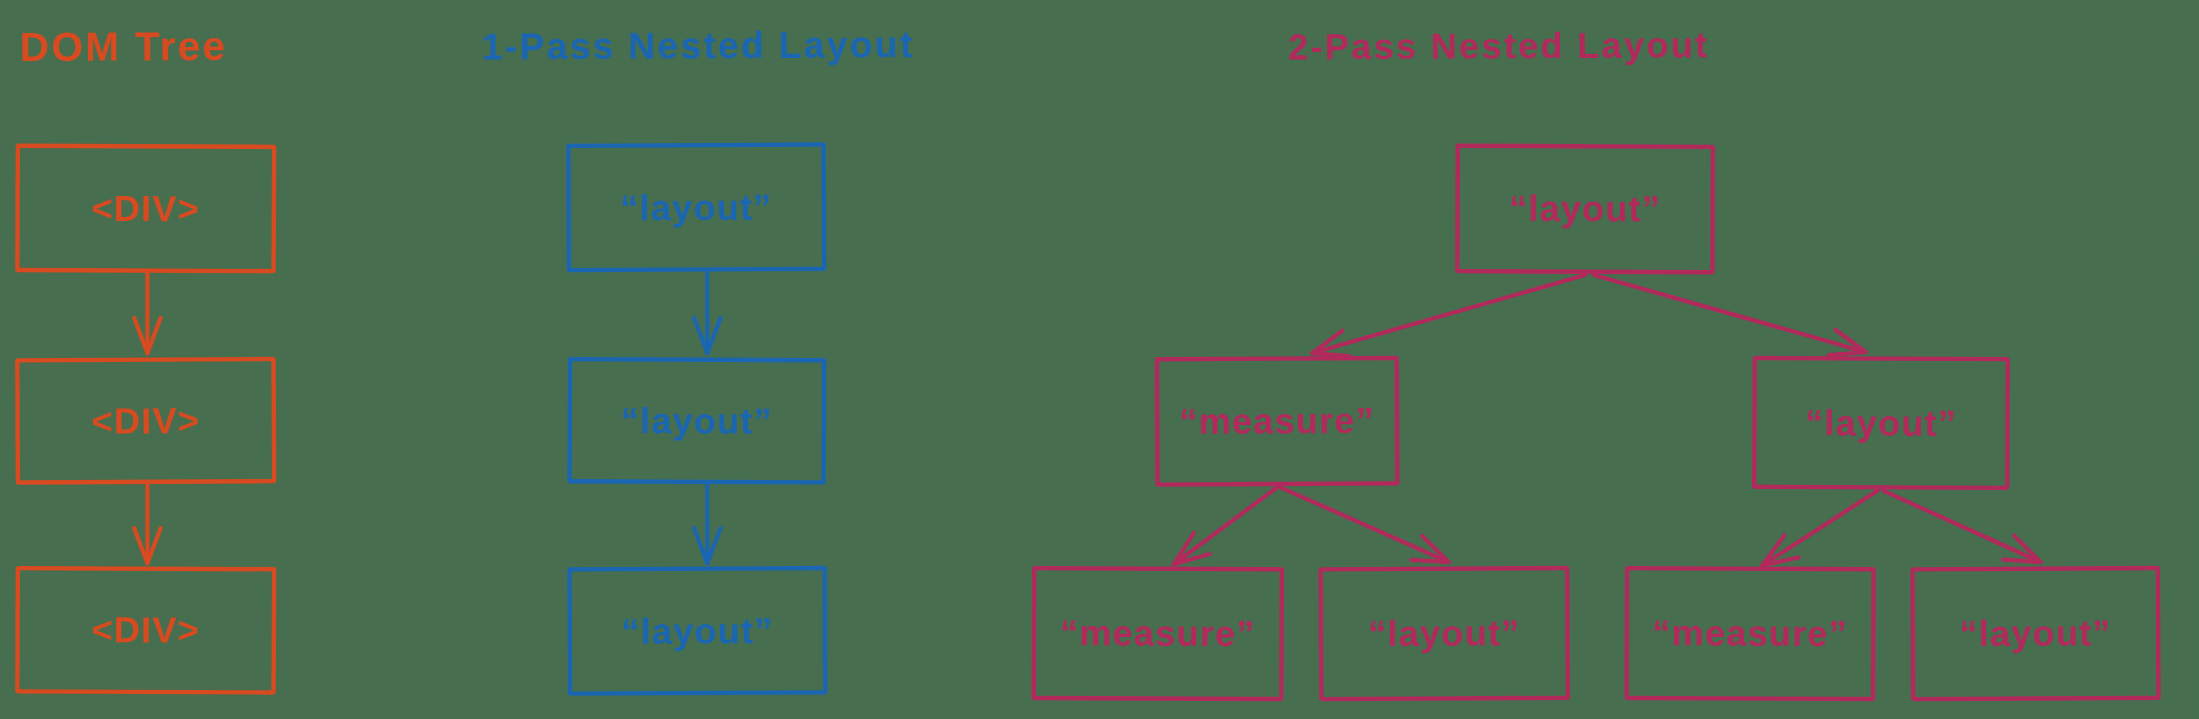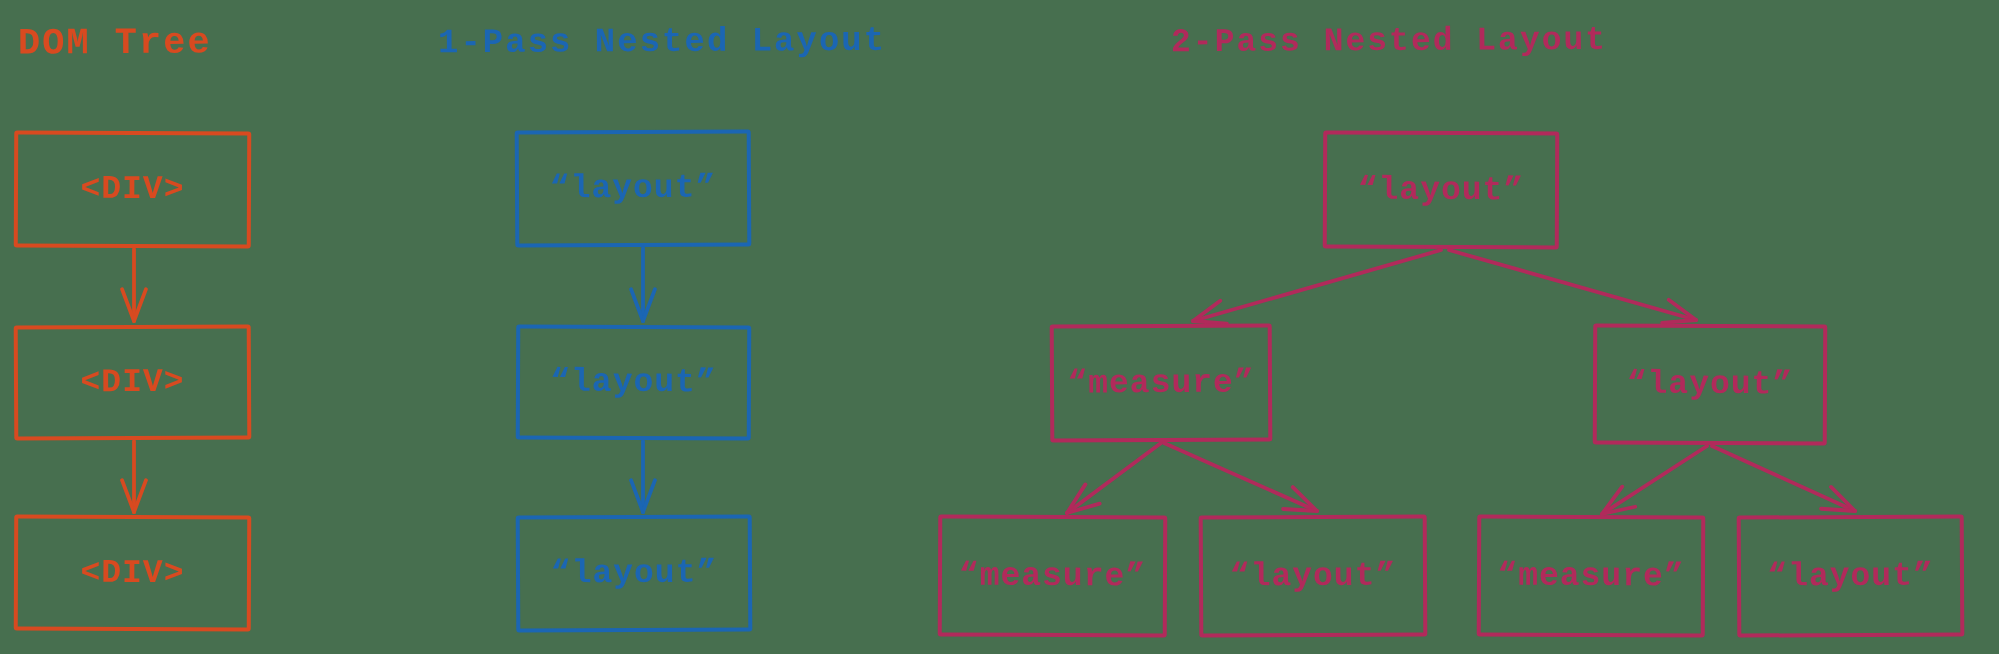--- a/index.html
+++ b/index.html
@@ -1,21 +1,21 @@
 <!DOCTYPE html>
 <html style="--bg: #476F4F; --orange: #D84A20; --blue: #1B66B3; --pink: #B12A5B;"><head>
 <meta charset="utf-8">
 <style>
   html,body{margin:0;padding:0;background:#476F4F;}
   .canvas{
     position:relative;
     width:1999px;height:654px;
     overflow:hidden;
     background:var(--bg,#476F4F);
-    font-family:Liberation Mono, monospace;
+    font-family:Liberation Sans, sans-serif;
   }
   .arrows-layer{position:absolute;left:0;top:0;width:1999px;height:654px;}
   .title{
     position:absolute;
     font-weight:700;
     letter-spacing:2px;
     white-space:nowrap;
     transform:rotate(-0.3deg);
   }
   .title.orange{color:var(--orange);font-size:37px;}

